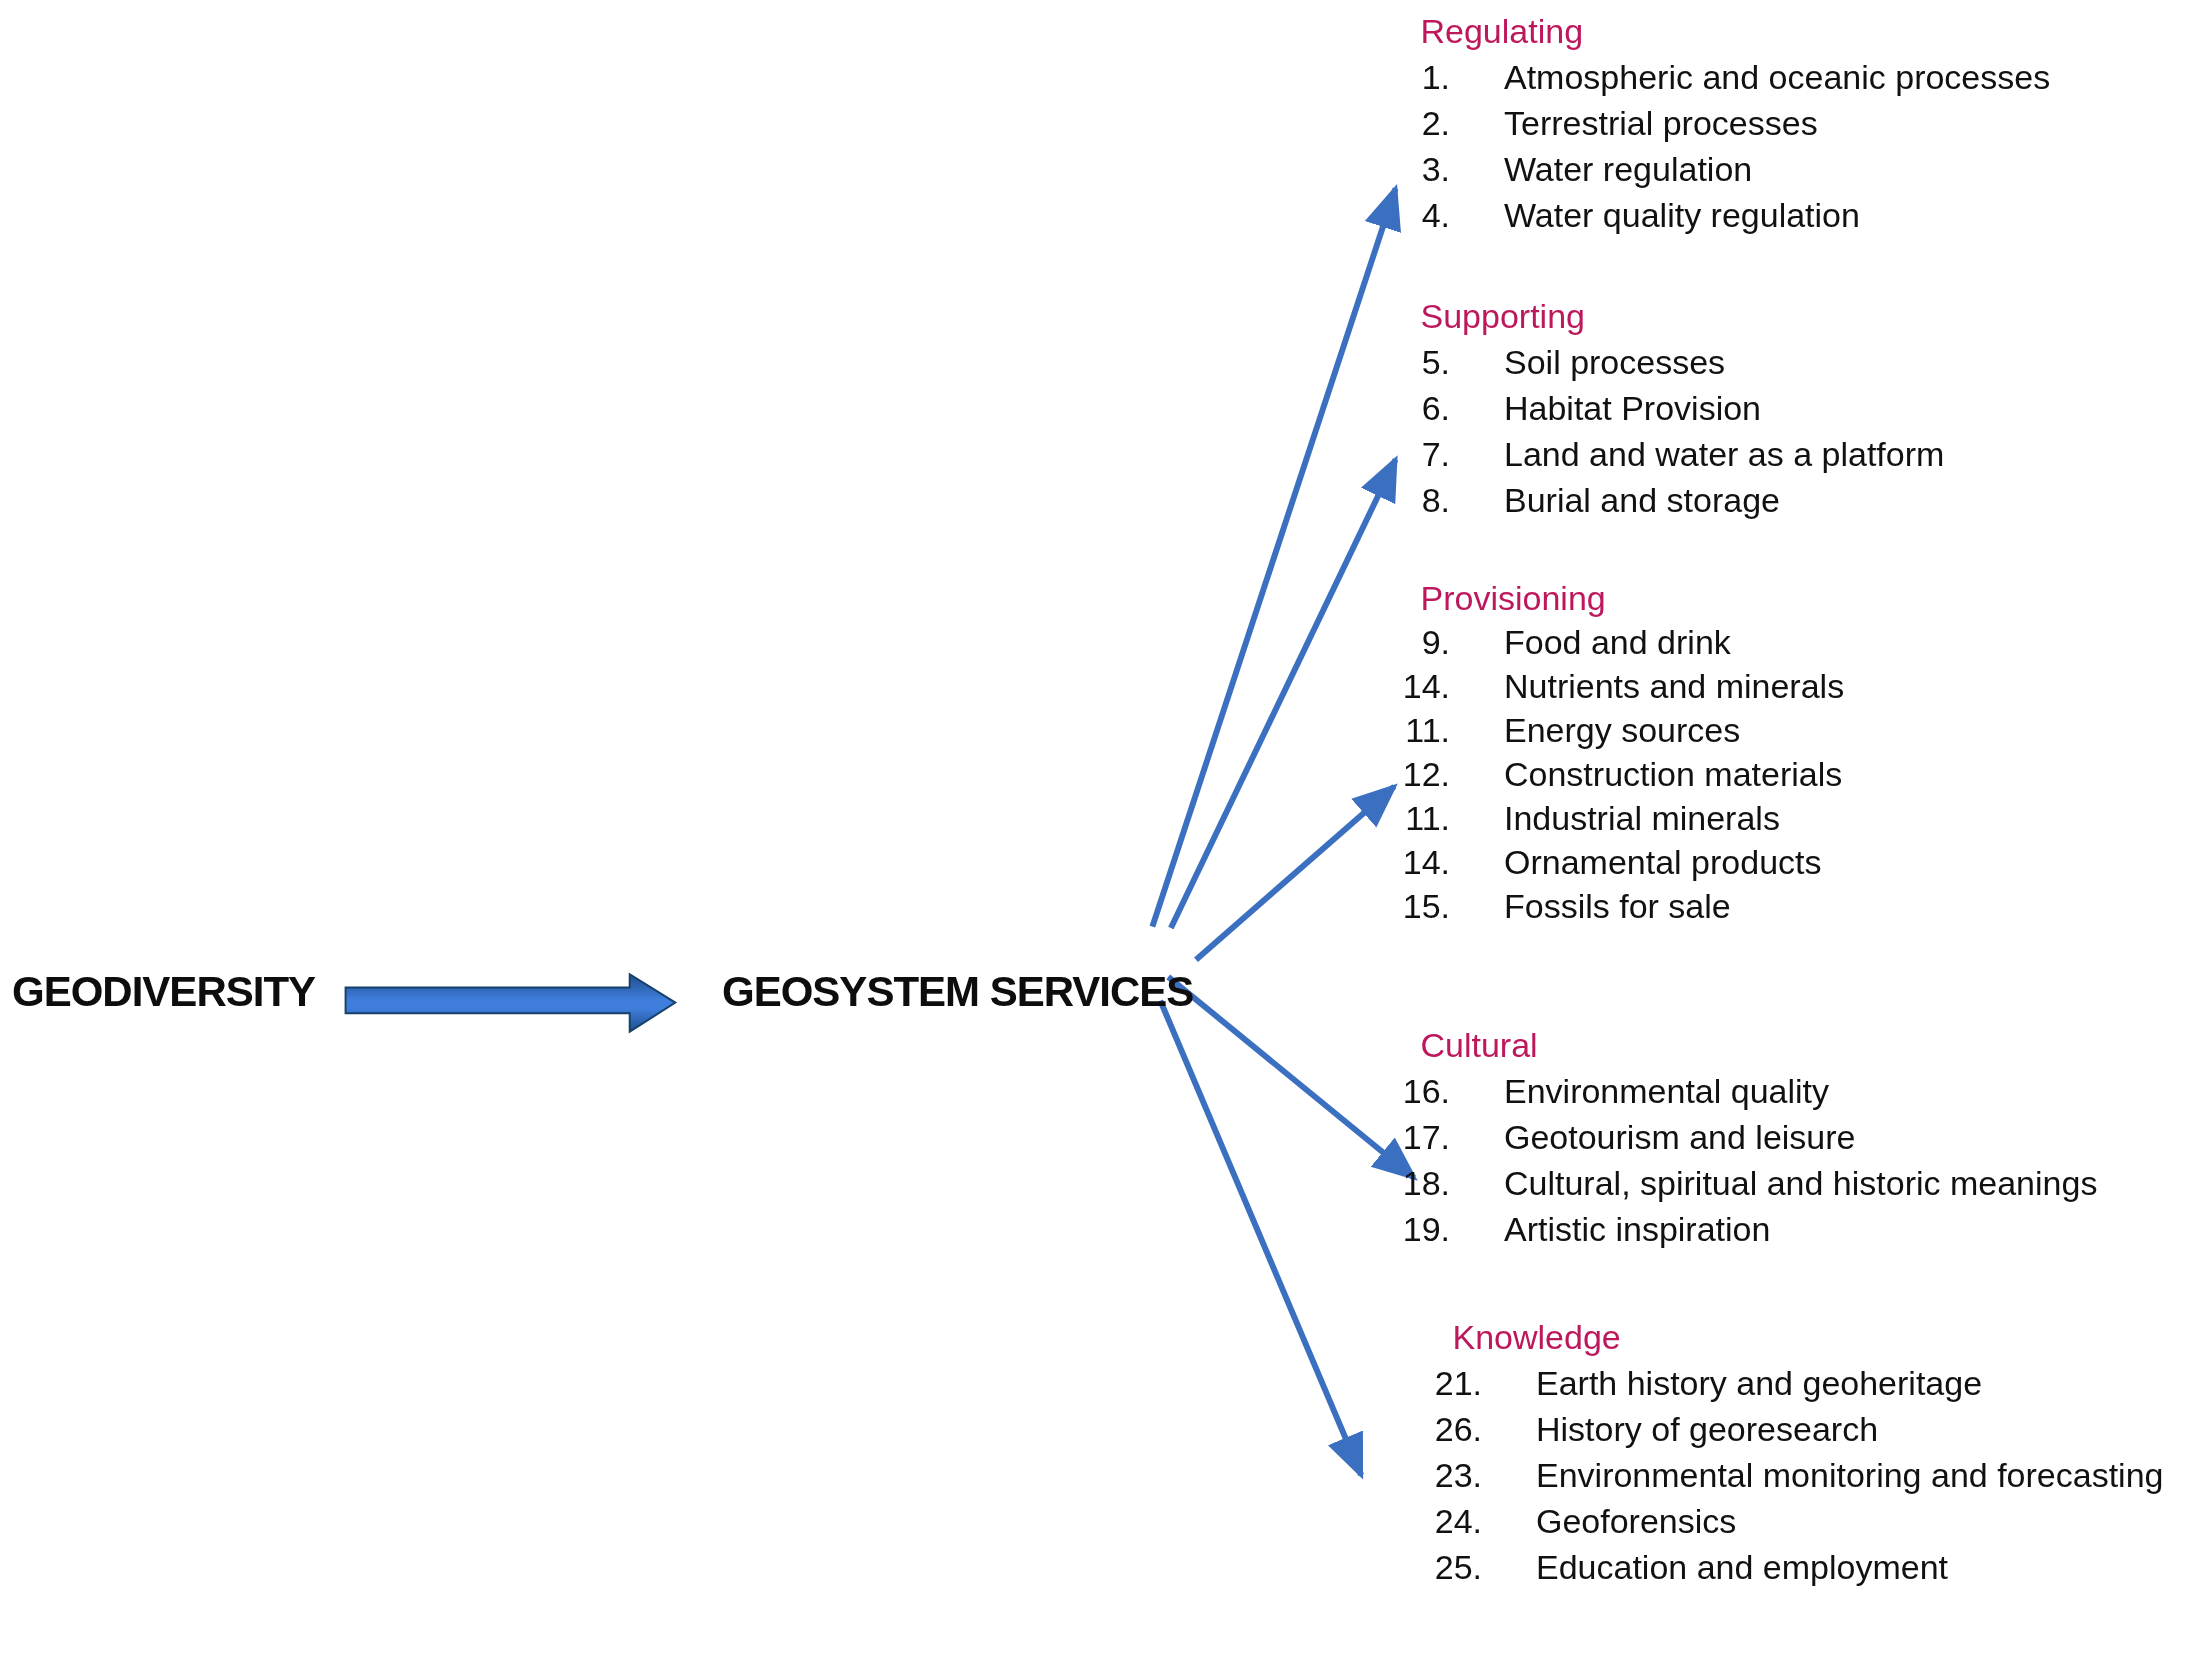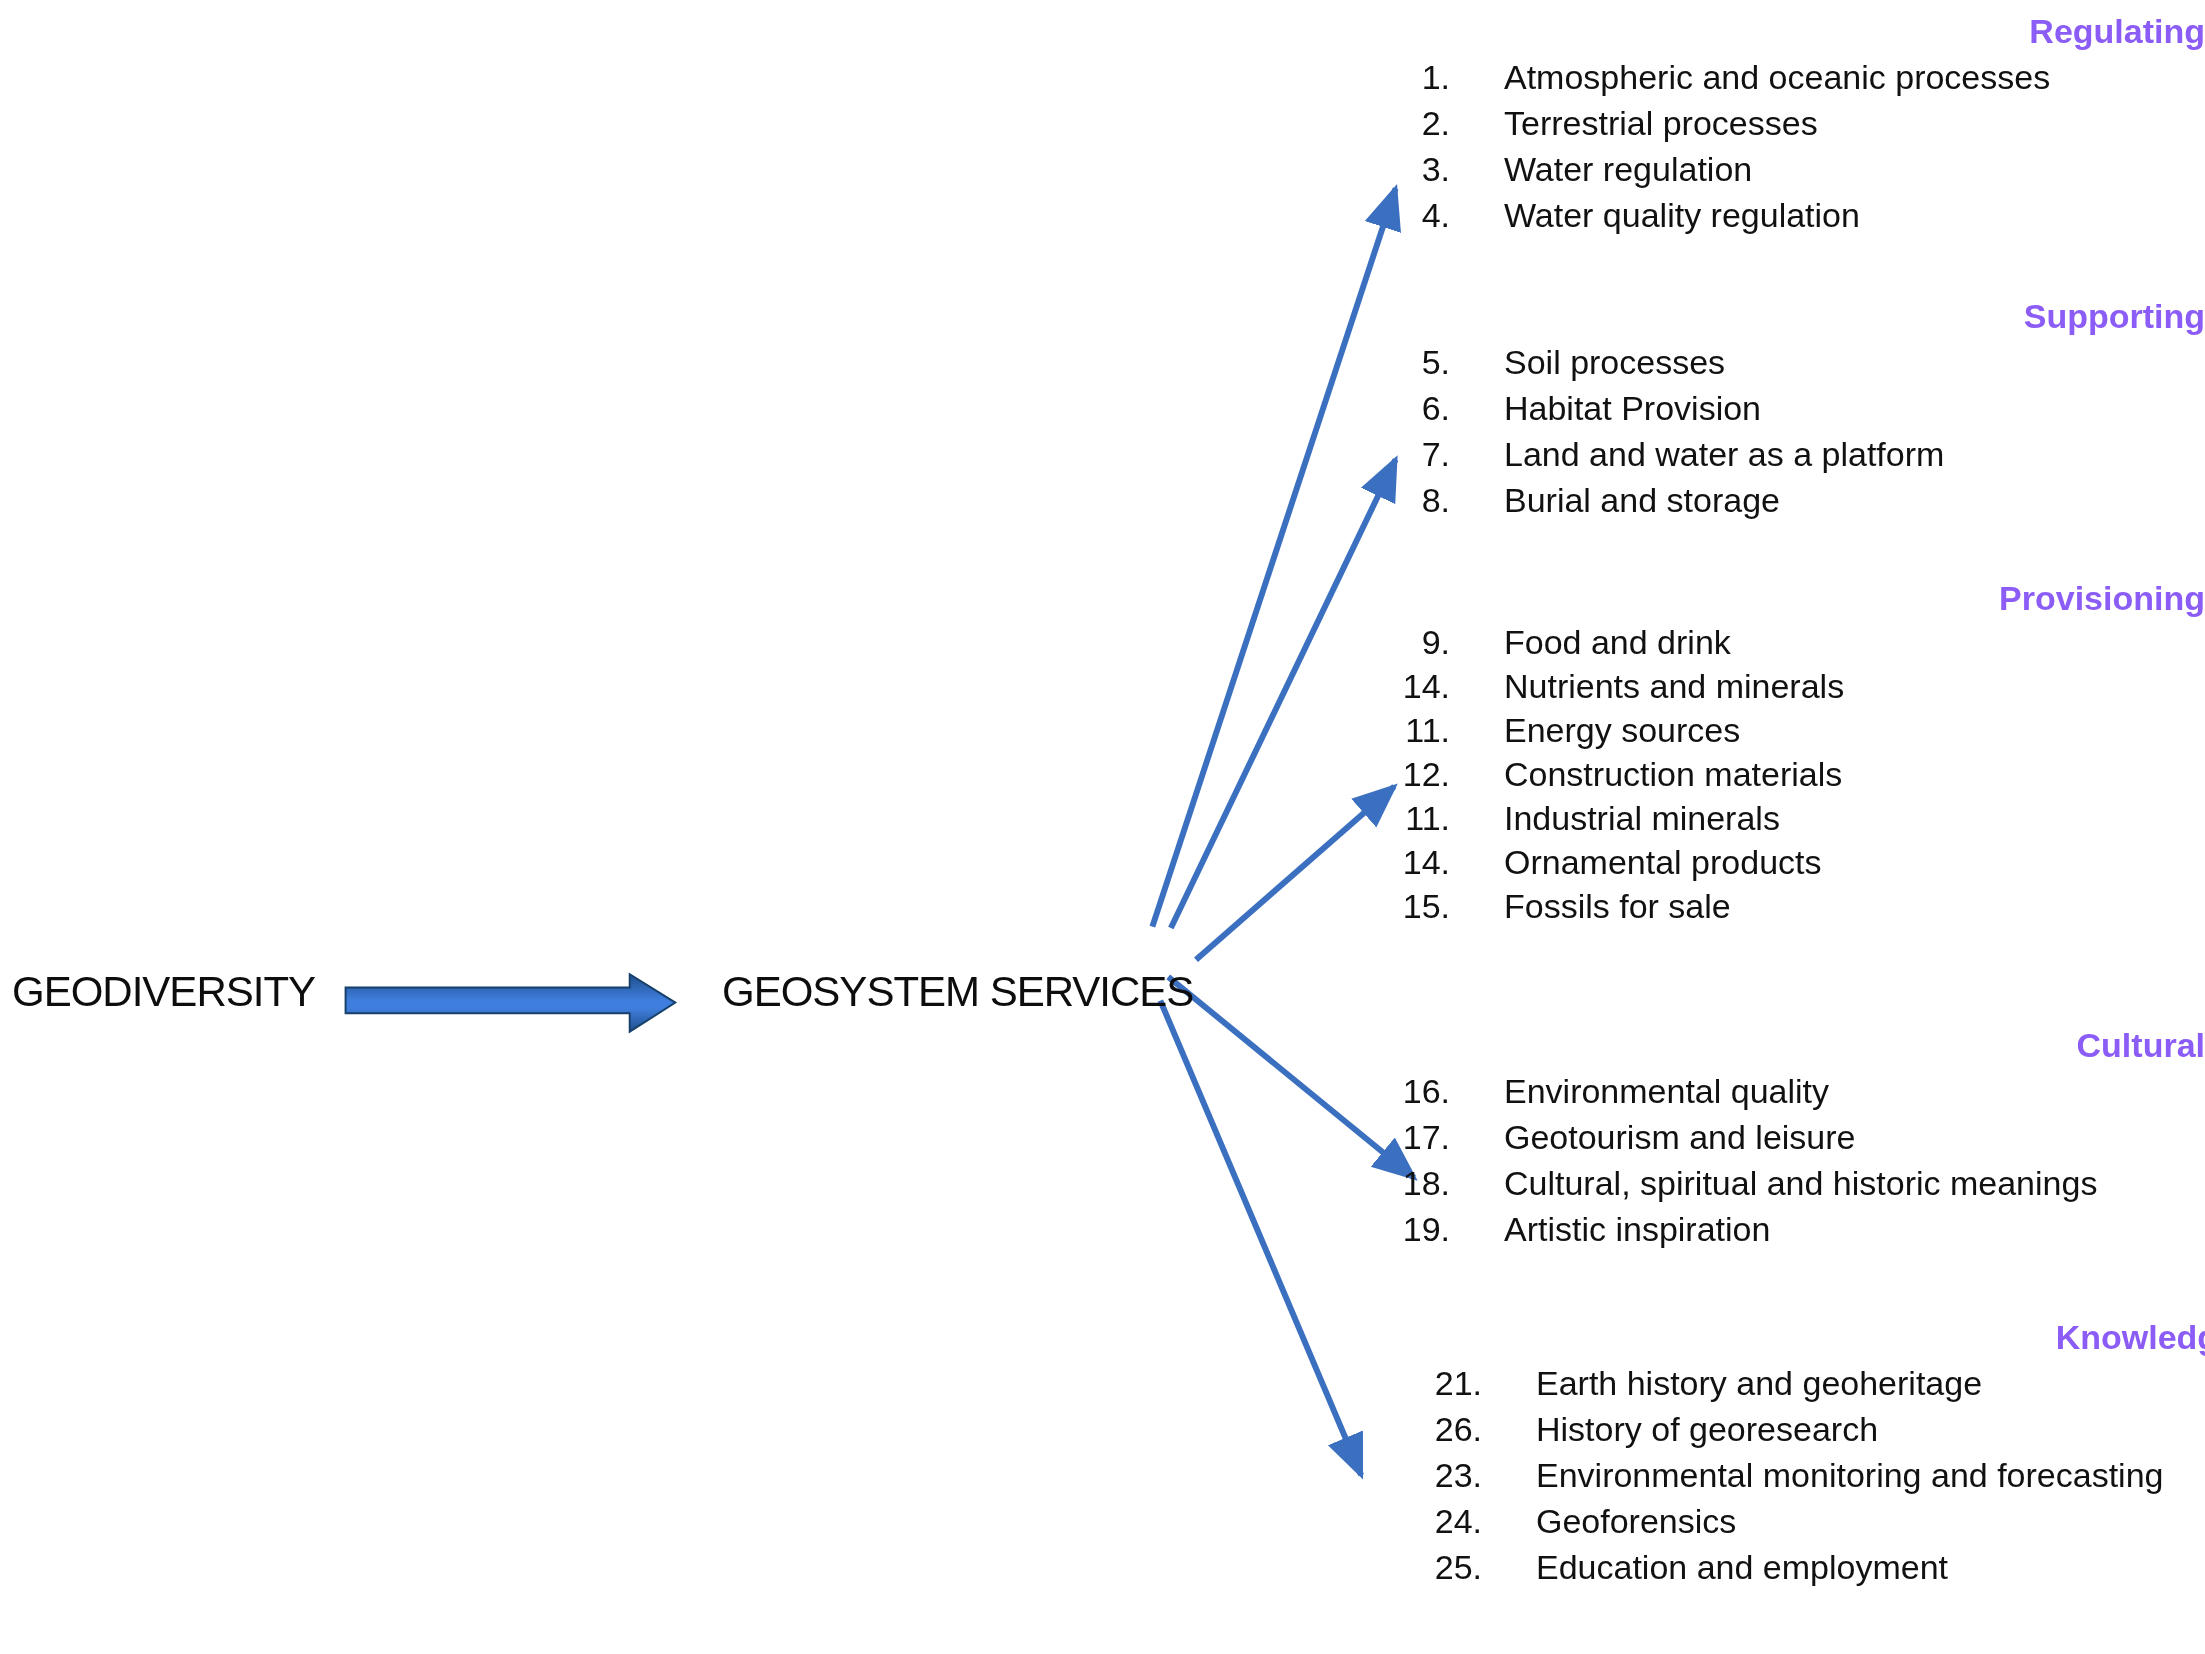--- a/index.html
+++ b/index.html
@@ -9,44 +9,43 @@
     background:#ffffff;
     font-family:"Liberation Sans", sans-serif;
     color:#111111;
     overflow:hidden;
   }
   #arrows { position:absolute; left:0; top:0; width:2205px; height:1655px; }
 
   .main-label {
     position:absolute;
     font-size:42px;
-    font-weight:normal;
+    font-weight:bold;
     letter-spacing:-1px;
     white-space:nowrap;
     color:#0d0d0d;
   }
   #geodiversity { left:12px;  top:968px; }
   #geosystem    { left:722px; top:968px; }
 
   .cat {
     position:absolute;
     left:1402px;
     width:803px;
     font-size:34px;
     line-height:46px;
     white-space:nowrap;
   }
   .cat.tight { line-height:44px; }
   .cat h2 {
     margin:0 0 0 18.5px;
     font-size:34px;
-    font-weight:bold;
+    font-weight:normal;
     line-height:inherit;
-    color:#8b5cf6;
-    text-align:right;
+    color:#be185d;
   }
   .cat ol { list-style:none; margin:0; padding:0; }
   .row { display:flex; }
   .num { flex:none; width:48px; text-align:right; }
   .txt { margin-left:54px; }
 
   #cat-regulating   { top:8px; }
   #cat-supporting   { top:293px; }
   #cat-provisioning { top:576px; }
   #cat-cultural     { top:1022px; }

